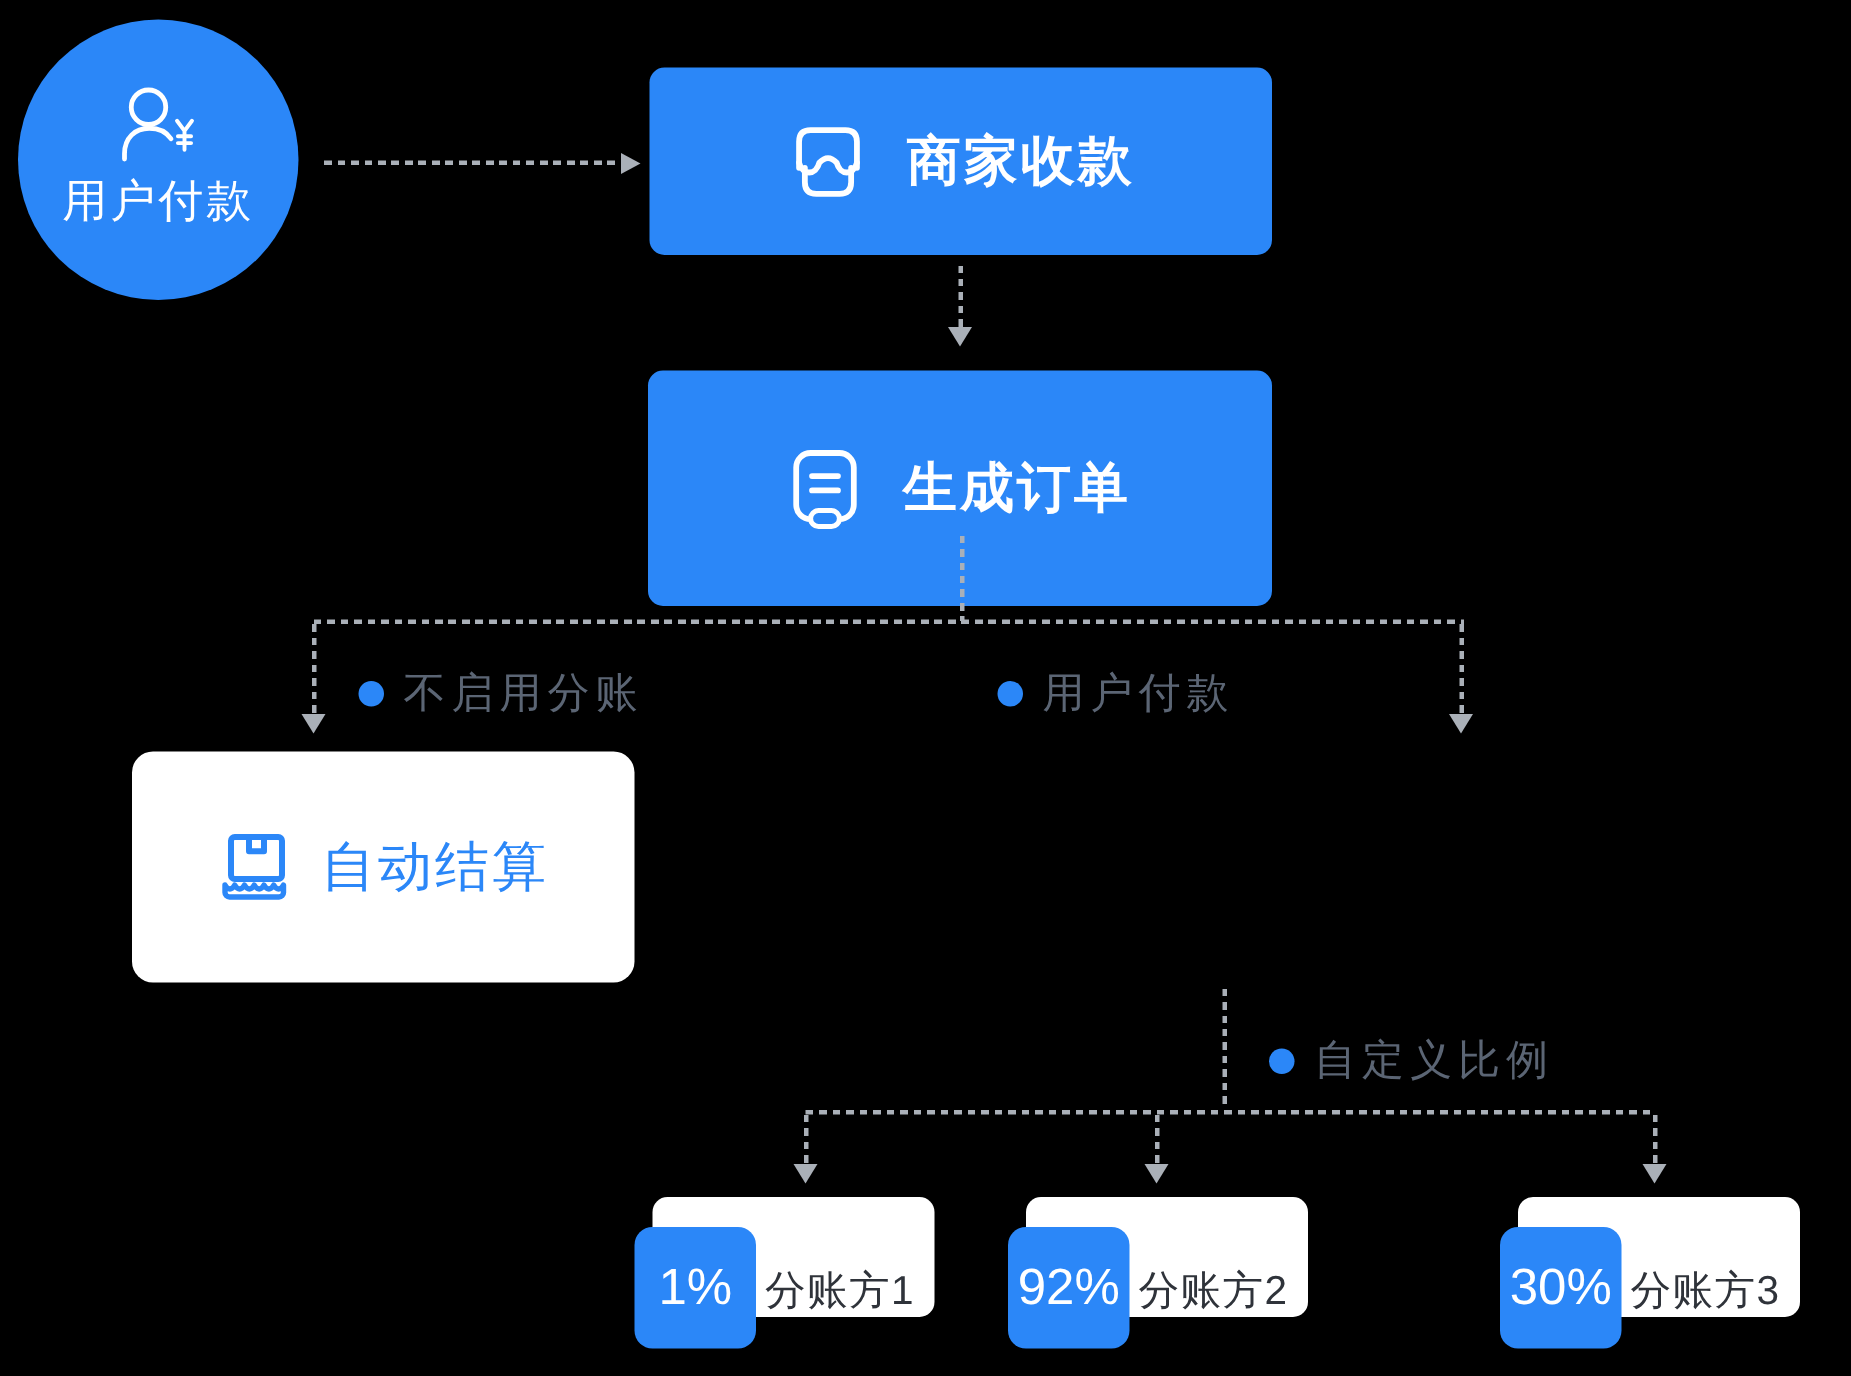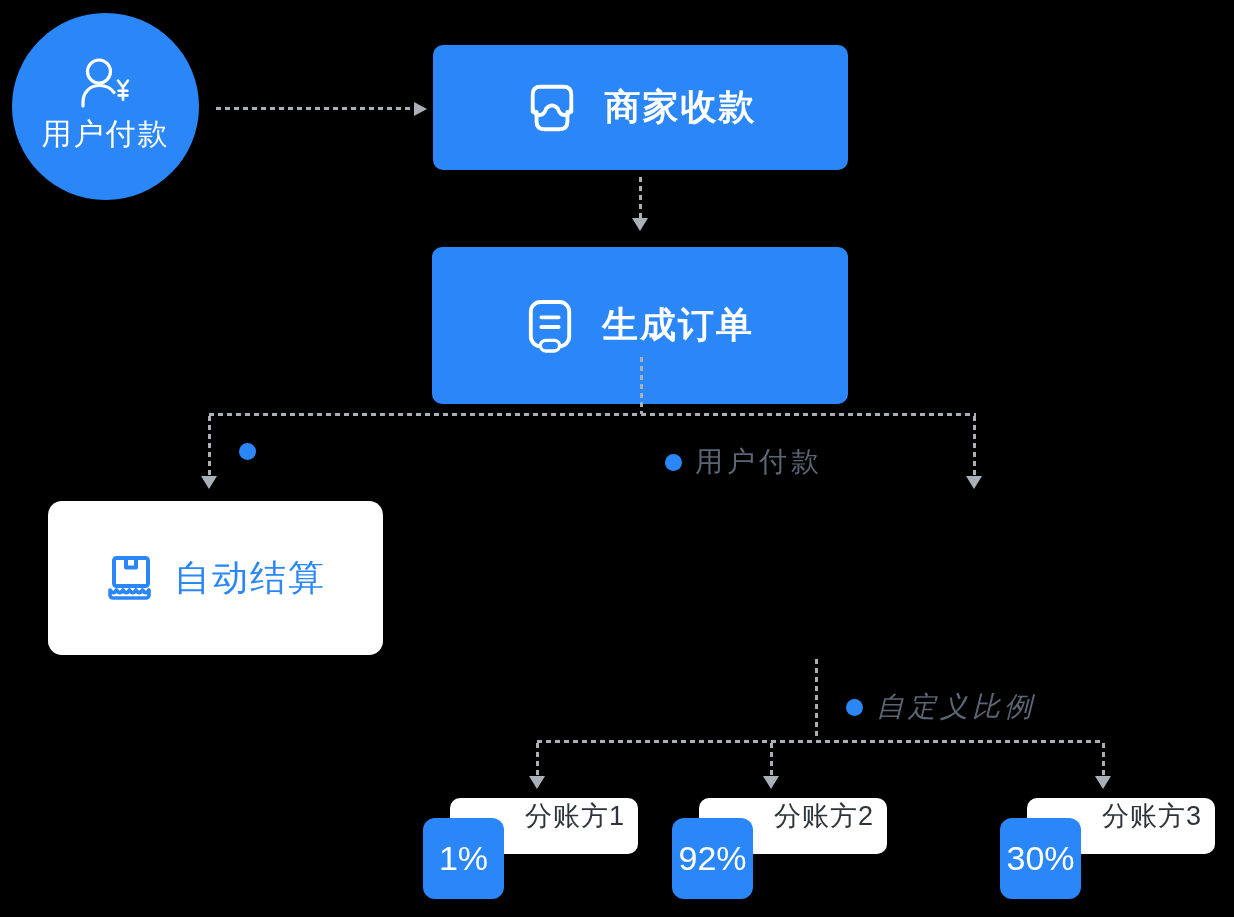--- a/index.html
+++ b/index.html
@@ -25,21 +25,21 @@
   .blue-box{
     position:absolute;background:var(--blue);border-radius:10px;
     display:flex;align-items:center;justify-content:center;
   }
   .blue-box .label{color:#fff;font-size:36px;font-weight:700;letter-spacing:2px;}
   .box-merchant{left:433px;top:45px;width:415px;height:125px;gap:26px;}
   .box-order{left:432px;top:233px;width:416px;height:157px;gap:28px;margin-top:14px;}
 
   .white-box{
     position:absolute;background:var(--white);border-radius:14px;
-    display:flex;align-items:center;justify-content:center;
+    display:flex;align-items:center;justify-content:center;margin-left:40px;
   }
   .white-box .label{color:var(--blue);font-size:36px;font-weight:500;letter-spacing:2px;}
   .box-settle{left:48px;top:501px;width:335px;height:154px;gap:17px;}
   .box-pending{left:590px;top:498px;width:463px;height:160px;gap:15px;}
 
   
   .dash-h{position:absolute;height:3px;
     background-image:repeating-linear-gradient(90deg,var(--line) 0,var(--line) 5px,transparent 5px,transparent 9px);}
   .dash-v{position:absolute;width:3px;
     background-image:repeating-linear-gradient(180deg,var(--line) 0,var(--line) 5px,transparent 5px,transparent 9px);}
@@ -49,22 +49,22 @@
     border-left:8px solid transparent;border-right:8px solid transparent;border-top:13px solid var(--line);}
 
   
   .branch-label{position:absolute;display:flex;align-items:center;gap:13px;}
   .branch-label .dot{width:17px;height:17px;border-radius:50%;background:var(--blue);flex:0 0 auto;}
   .branch-label .txt{color:var(--gray-text);font-size:28px;font-weight:500;letter-spacing:4px;white-space:nowrap;}
 
   
   .receiver-card{position:absolute;width:212px;height:101px;}
   .receiver-card .name-box{
-    position:absolute;left:27px;top:0;width:188px;height:56px;background:var(--white);border-radius:10px;
-    display:flex;align-items:flex-start;justify-content:center;padding-left:62px;
+    position:absolute;left:12px;top:0;width:188px;height:80px;background:var(--white);border-radius:10px;
+    display:flex;align-items:flex-end;justify-content:center;padding-left:62px;
   }
   .receiver-card .name-box .txt{color:var(--dark-text);font-size:27px;font-weight:500;letter-spacing:1px;}
   .receiver-card .pct-box{
     position:absolute;left:0;top:20px;width:81px;height:81px;background:var(--blue);border-radius:12px;
     display:flex;align-items:center;justify-content:center;
   }
   .receiver-card .pct-box .txt{color:#fff;font-size:34px;font-weight:500;}
 
   .icon{display:block;flex:0 0 auto;}
 </style>
@@ -108,38 +108,39 @@
 
   <div class="dash-v" style="left:640px;top:357px;height:57px;"></div>
   <div class="dash-h" style="left:209px;top:413px;width:767px;"></div>
   <div class="dash-v" style="left:208px;top:416px;height:60px;"></div>
   <div class="arr-down" style="left:201px;top:476px;"></div>
   <div class="dash-v" style="left:973px;top:416px;height:60px;"></div>
   <div class="arr-down" style="left:966px;top:476px;"></div>
 
   <div class="branch-label" style="left:239px;top:443px;">
     <span class="dot"></span>
+    <span class="txt">不启用分账</span>
   </div>
   <div class="branch-label" style="left:665px;top:443px;">
     <span class="dot"></span>
     <span class="txt">用户付款</span>
   </div>
 
   <div class="white-box box-settle">
     <svg class="icon" width="52" height="48" viewBox="0 0 52 48" fill="none">
       <rect x="9" y="4" width="34" height="28" rx="2.5" stroke="#2b87f8" stroke-width="4" stroke-linejoin="round"></rect>
       <path d="M21 5 v8.5 h10 V5" stroke="#2b87f8" stroke-width="4" stroke-linejoin="round"></path>
       <path d="M5 36 c2 3.5 4.5 3.5 6.5 0 c2 3.5 4.5 3.5 6.5 0 c2 3.5 4.5 3.5 6.5 0 c2 3.5 4.5 3.5 6.5 0 c2 3.5 4.5 3.5 6.5 0 c2 3.5 4.5 3.5 6.5 0 L44 41 a3 3 0 0 1 -3 3 H8 a3 3 0 0 1 -3 -3 Z" stroke="#2b87f8" stroke-width="3.6" stroke-linejoin="round"></path>
     </svg>
     <div class="label">自动结算</div>
   </div>
 
 
   <div class="dash-v" style="left:815px;top:659px;height:81px;"></div>
-  <div class="branch-label" style="left:846px;top:688px;font-style:italic;">
+  <div class="branch-label" style="left:846px;top:688px;">
     <span class="dot"></span>
     <span class="txt">自定义比例</span>
   </div>
   <div class="dash-h" style="left:537px;top:740px;width:567px;"></div>
   <div class="dash-v" style="left:536px;top:743px;height:33px;"></div>
   <div class="arr-down" style="left:529px;top:776px;"></div>
   <div class="dash-v" style="left:770px;top:743px;height:33px;"></div>
   <div class="arr-down" style="left:763px;top:776px;"></div>
   <div class="dash-v" style="left:1102px;top:743px;height:33px;"></div>
   <div class="arr-down" style="left:1095px;top:776px;"></div>

